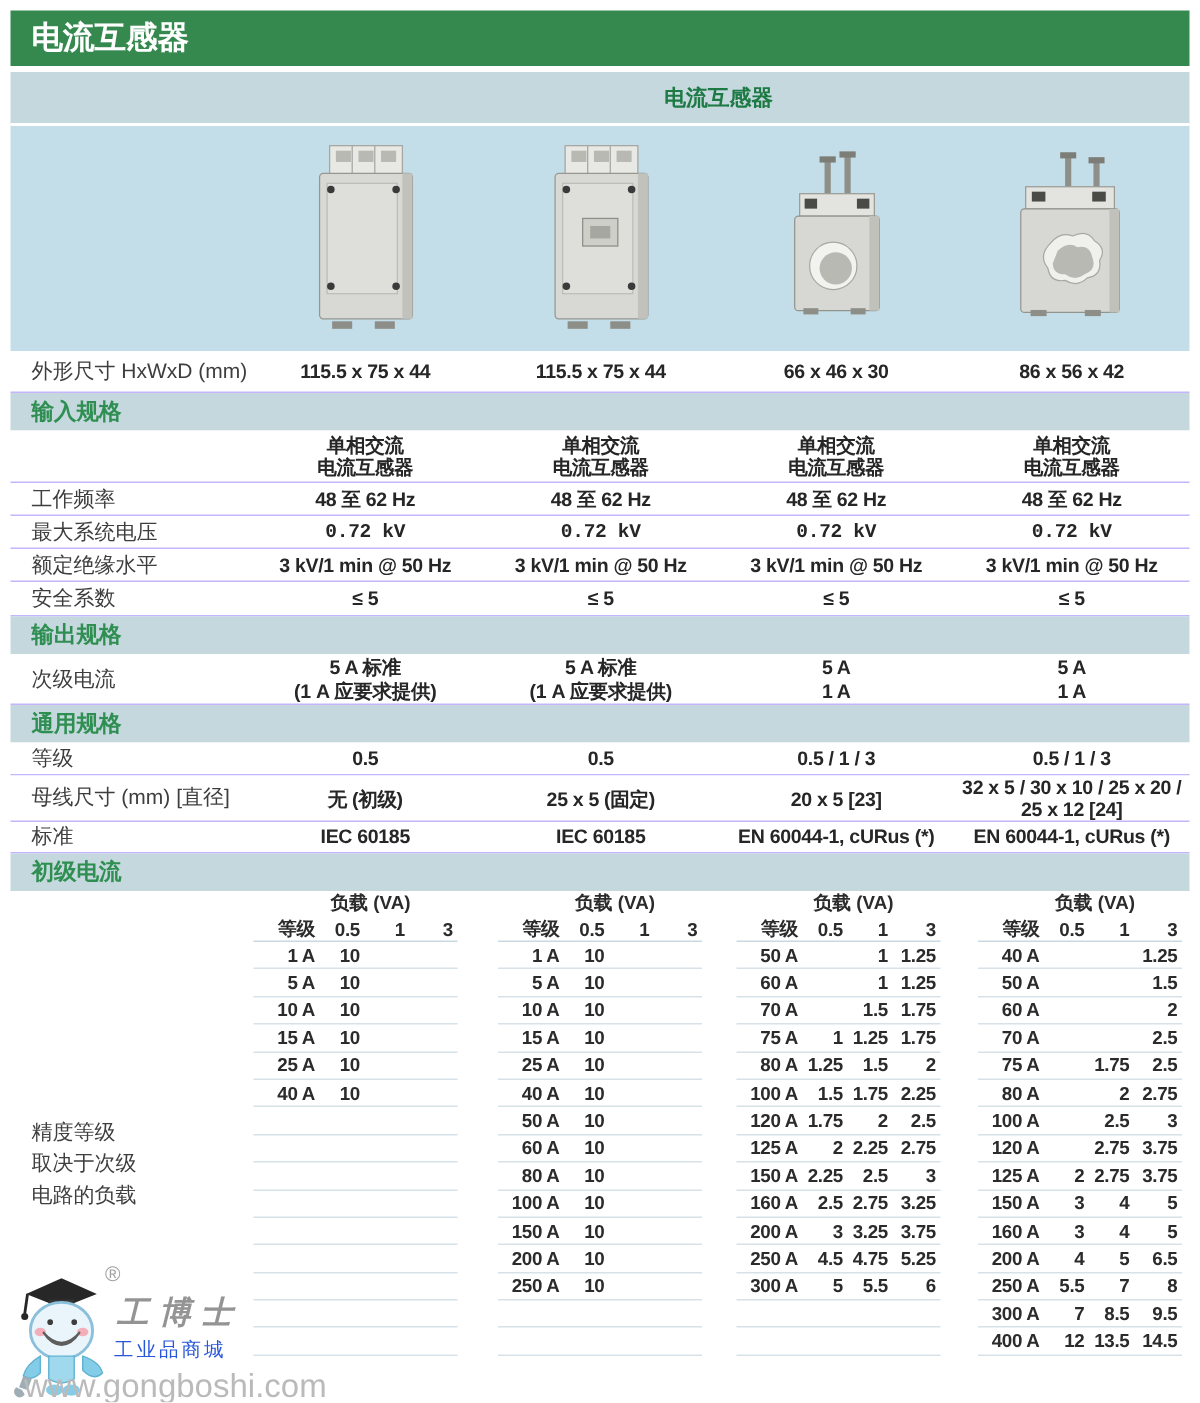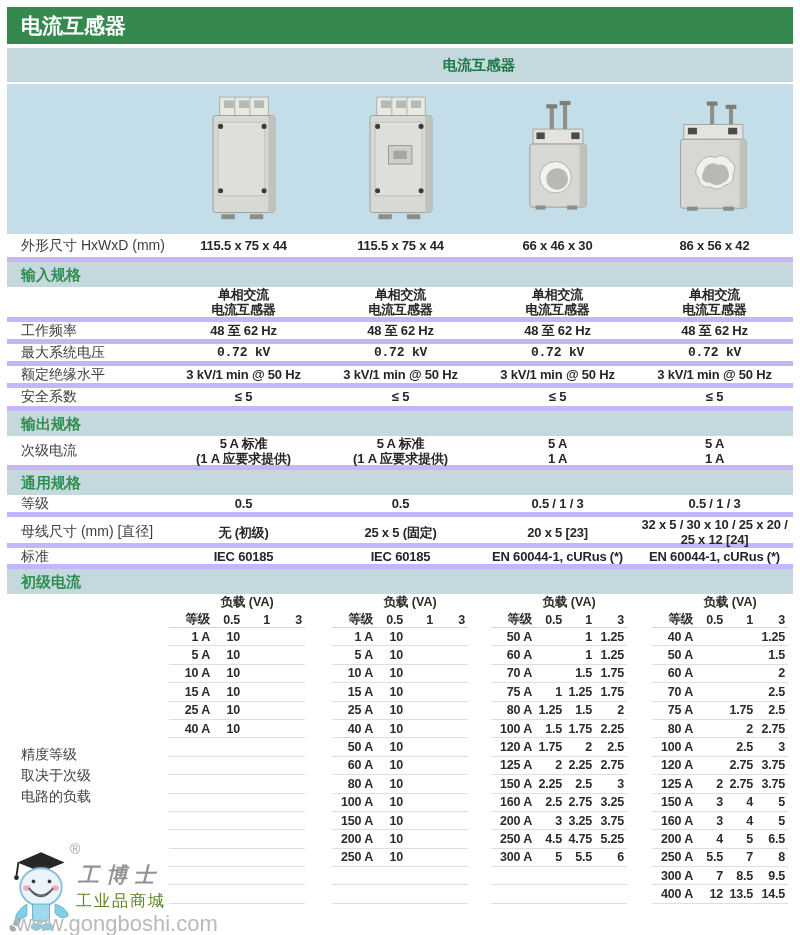--- a/index.html
+++ b/index.html
@@ -16,21 +16,21 @@
   .prodband{height:28px;background:#c5d8dd;display:grid;
             grid-template-columns:158px repeat(4,157px);align-items:center;}
   .prodband .plabel{font-weight:bold;color:#1e7a44;font-size:14px;padding-left:14px;}
   .prodband .pname{font-weight:bold;color:#1e7a44;font-size:15px;text-align:center;}
   
   .photoband{height:150px;background:#c3dee9;display:grid;
              grid-template-columns:158px repeat(4,157px);align-items:center;}
   .photocell{display:flex;justify-content:center;align-items:center;height:100%;}
   
   .spec-row{display:grid;grid-template-columns:158px repeat(4,157px);box-sizing:border-box;
-            border-bottom:5px solid #c4b5fd;background:#fff;}
+            border-bottom:1px solid #c4b5fd;background:#fff;}
   .spec-row .lab{font-size:14px;color:#3e3e3e;padding-left:14px;display:flex;align-items:center;}
   .spec-row .val{font-size:13px;font-weight:bold;color:#262626;text-align:center;
                  display:flex;align-items:center;justify-content:center;
                  white-space:pre-line;line-height:1.18;letter-spacing:-0.2px;}
   .section-band{height:25px;background:#c5d8dd;color:#2f8f52;font-weight:bold;font-size:15px;
                 line-height:25px;padding-left:14px;box-sizing:border-box;}
   
   #primary{display:grid;grid-template-columns:158px repeat(4,157px);height:311px;}
   .note{padding:150px 0 0 14px;font-size:14px;color:#3e3e3e;white-space:pre-line;line-height:1.5;}
   .mt{width:136px;box-sizing:border-box;}
@@ -43,21 +43,21 @@
   .mt-head,.mt-row{display:grid;grid-template-columns:42px 30px 30px 32px;box-sizing:border-box;
                    font-weight:bold;font-size:12.5px;color:#2b2b2b;letter-spacing:-0.2px;}
   .mt-head{height:17px;border-bottom:1px solid #c8d9df;}
   .mt-head span,.mt-row span{text-align:right;align-self:center;padding-right:1px;}
   .mt-row{height:18.4px;border-bottom:1px solid #d6e2e7;align-items:center;}
   
   #watermark{position:absolute;left:8px;top:843px;width:235px;height:92px;opacity:.95;}
   #wm-reg{position:absolute;left:62px;top:-2px;color:#9c9c9c;font-size:14px;}
   #wm-brand{position:absolute;left:70px;top:18px;color:#8f8f8f;font-size:21px;font-weight:bold;
             font-family:"Liberation Serif","DejaVu Serif",serif;font-style:italic;letter-spacing:7px;}
-  #wm-sub{position:absolute;left:68px;top:48px;color:#4d7c0f;font-size:16px;letter-spacing:2px;}
+  #wm-sub{position:absolute;left:68px;top:48px;color:#1d4ed8;font-size:13px;letter-spacing:2px;}
   #wm-url{position:absolute;left:8px;top:68px;color:#b7b7b7;font-size:22px;}
 </style>
 </head>
 <body>
 
 <div id="page">
   <div class="inner">
     <div class="greenbar">电流互感器</div>
 
     <div class="subband">

